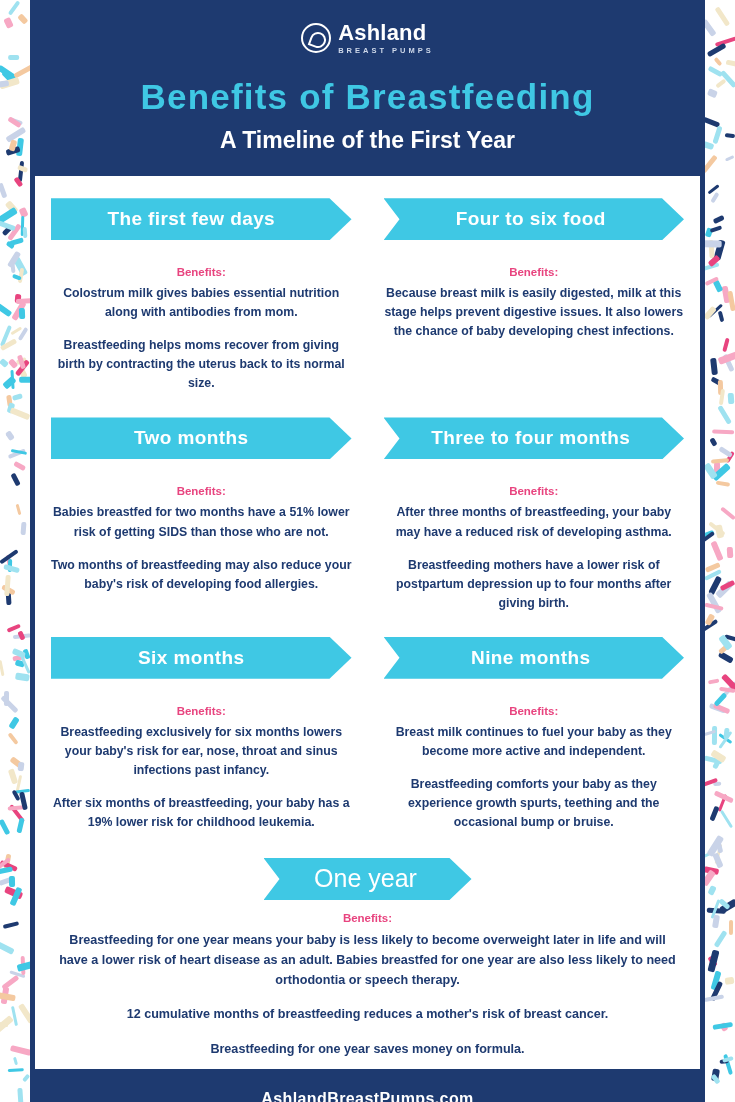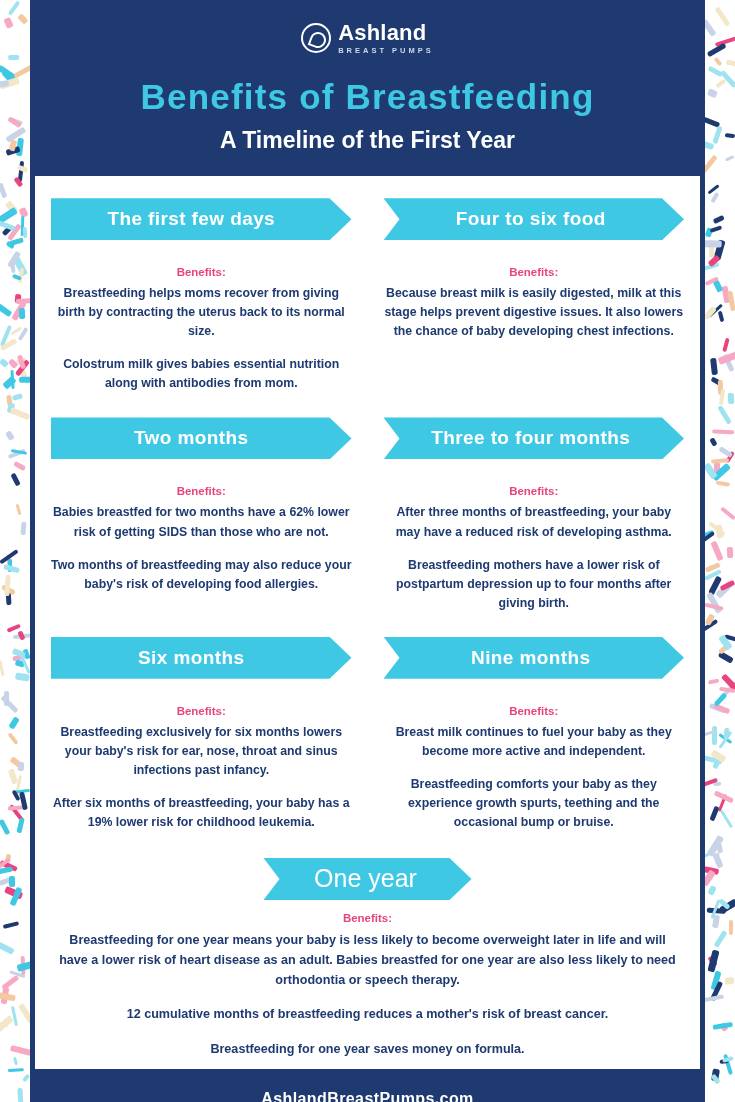--- a/index.html
+++ b/index.html
@@ -473,22 +473,22 @@
     <div class="grid">
 
       <div class="col">
         <div class="block">
           <div class="ribbon-wrap">
             <div class="ribbon">
                 <span>The first few days</span>
               </div>
           </div>
           <div class="benefits-label">Benefits:</div>
+          <p class="para">Colostrum milk gives babies essential nutrition along with antibodies from mom.</p>
           <p class="para">Breastfeeding helps moms recover from giving birth by contracting the uterus back to its normal size.</p>
-          <p class="para">Colostrum milk gives babies essential nutrition along with antibodies from mom.</p>
         </div>
       </div>
 
       <div class="col">
         <div class="block">
           <div class="ribbon-wrap">
             <div class="ribbon notch">
                 <span>Four to six food</span>
               </div>
           </div>
@@ -498,21 +498,21 @@
       </div>
 
       <div class="col">
         <div class="block">
           <div class="ribbon-wrap">
             <div class="ribbon">
                 <span>Two months</span>
               </div>
           </div>
           <div class="benefits-label">Benefits:</div>
-          <p class="para">Babies breastfed for two months have a 62% lower risk of getting SIDS than those who are not.</p>
+          <p class="para">Babies breastfed for two months have a 51% lower risk of getting SIDS than those who are not.</p>
           <p class="para">Two months of breastfeeding may also reduce your baby's risk of developing food allergies.</p>
         </div>
       </div>
 
       <div class="col">
         <div class="block">
           <div class="ribbon-wrap">
             <div class="ribbon notch">
                 <span>Three to four months</span>
               </div>

